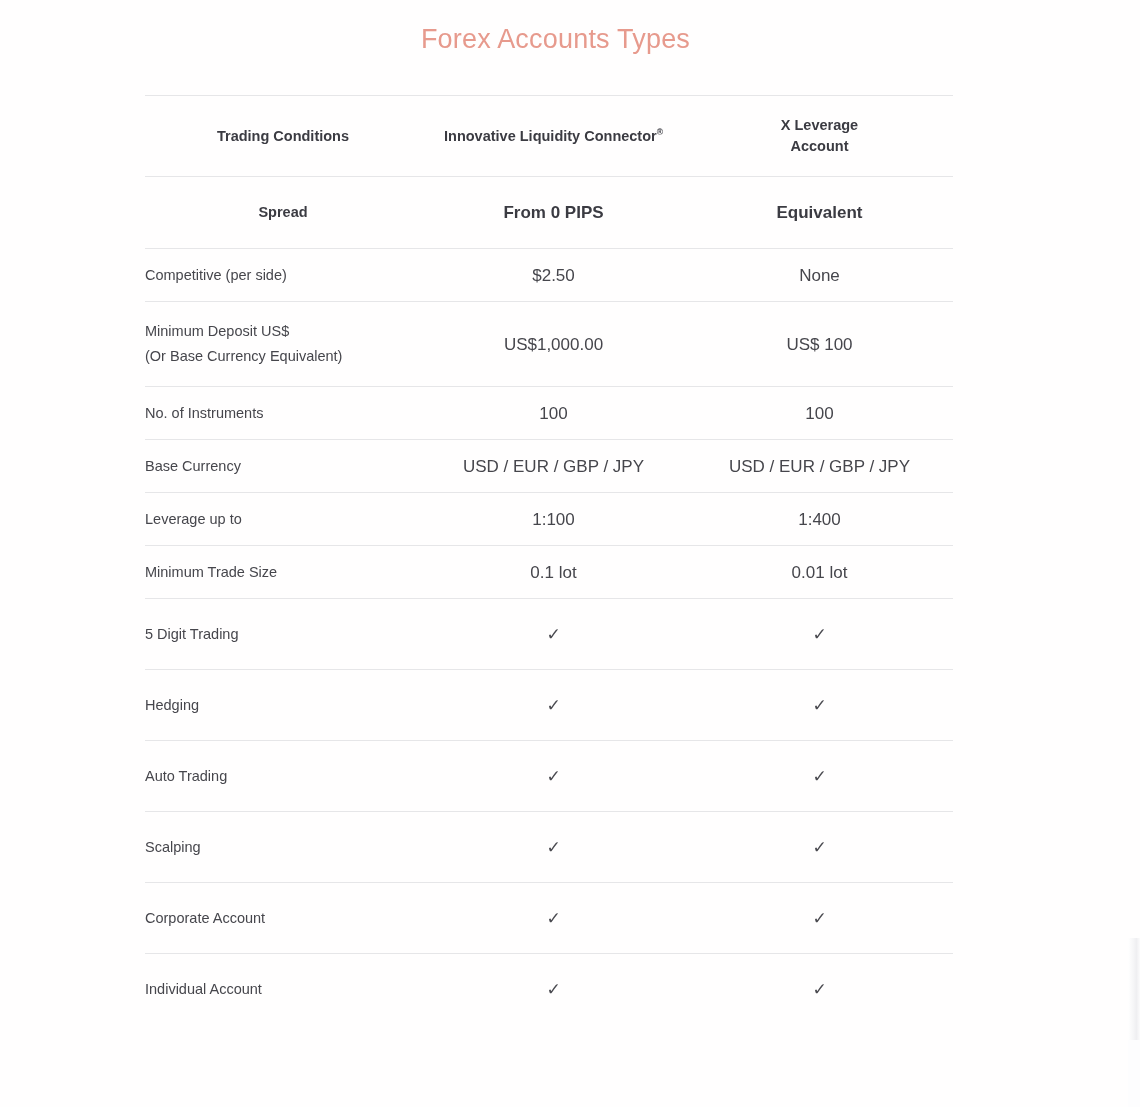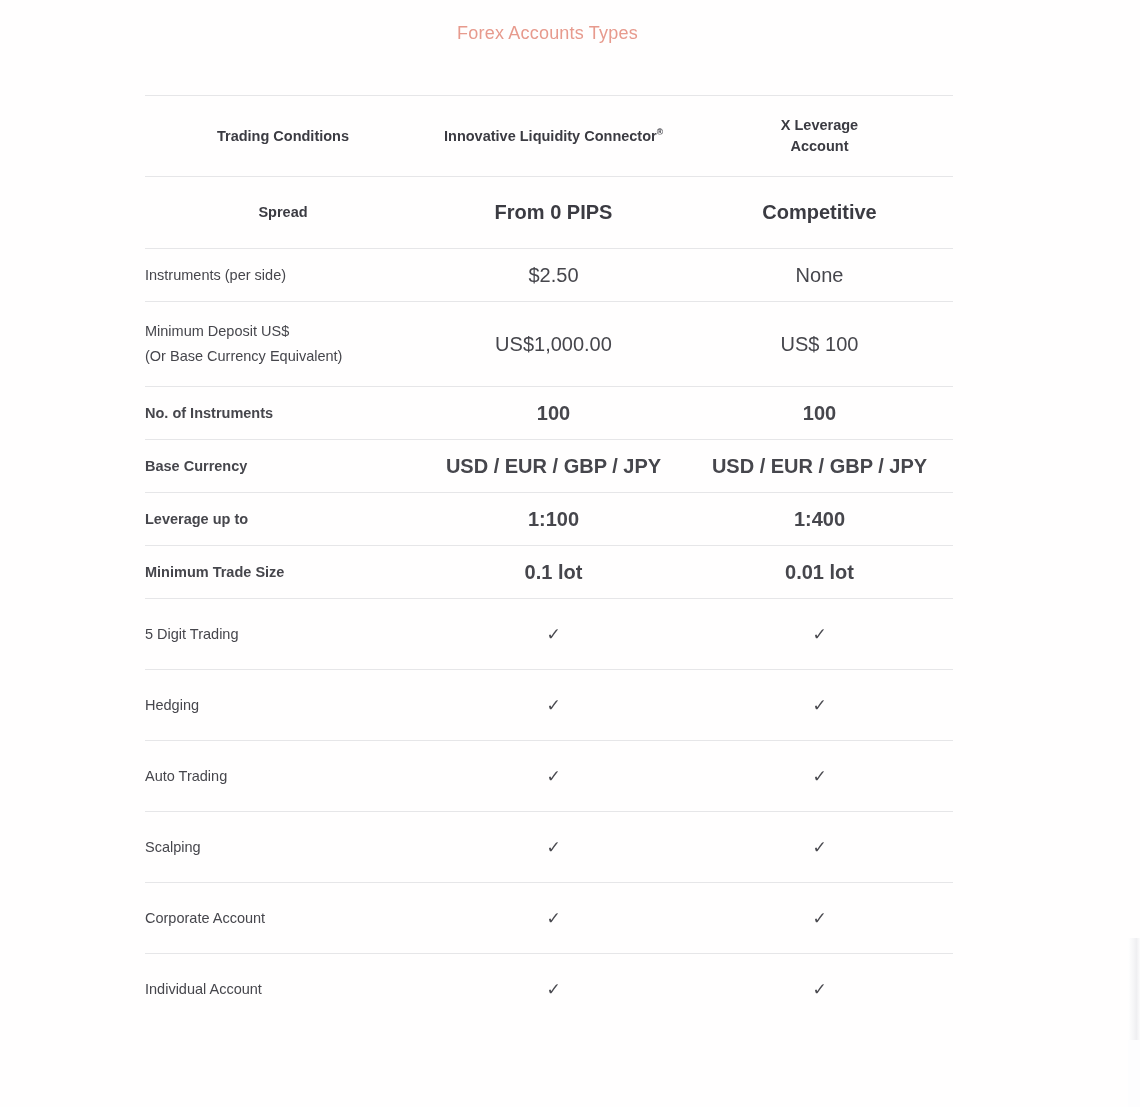--- a/index.html
+++ b/index.html
@@ -14,24 +14,24 @@
     background: #fffefe;
     font-family: "Liberation Sans", sans-serif;
     overflow: hidden;
     position: relative;
   }
 
   
   #page-title {
     position: absolute;
     top: 0;
-    left: 0;
+    left: 8px;
     width: 1095px;
     text-align: center;
-    font-size: 18px;
+    font-size: 27px;
     font-weight: 400;
     letter-spacing: 0.2px;
     color: #e79a8d;
     line-height: 38px;
     padding-top: 2px;
     white-space: nowrap;
   }
 
   
   #accounts-table {
@@ -72,42 +72,42 @@
   
   .row-label {
     font-size: 14.5px;
     color: #46464c;
     text-align: left;
     padding-left: 12px;
     line-height: 25px;
     font-weight: 400;
   }
   .row-val {
-    font-size: 20px;
+    font-size: 17px;
     color: #46464c;
     text-align: center;
     line-height: 25px;
     font-weight: 400;
   }
   .row-val.bold, .row-label.bold {
     font-weight: bold;
     color: #3b3b42;
   }
   .check {
     font-size: 17px;
     color: #4a4a50;
     line-height: 25px;
     font-weight: 400;
   }
 
   
   tr.h-spread    td { height: 72px; text-align: center; }
   tr.h-comm      td { height: 53px; }
   tr.h-deposit   td { height: 85px; }
-  tr.h-std       td { height: 53px; font-weight: bold; }
+  tr.h-std       td { height: 53px; }
   tr.h-check     td { height: 71px; margin-left: 47px; }
 
   
   #right-scroll-strip {
     position: absolute;
     right: 0px;
     top: 938px;
     width: 12px;
     height: 169px;
     background: linear-gradient(to right, #ffffff 0%, #f4f4f6 45%, #ececef 70%, #fbfbfc 100%);
@@ -137,24 +137,24 @@
     <tr>
       <th class="hdr-cell col1">Trading Conditions</th>
       <th class="hdr-cell col2"><span>Innovative Liquidity Connector</span><span class="hdr-sup">®</span></th>
       <th class="hdr-cell col3"><span>X Leverage</span><br><span>Account</span></th>
     </tr>
   </thead>
   <tbody id="table-body">
       <tr class="h-spread">
         <td class="row-label bold"><span>Spread</span></td>
         <td class="row-val bold">From 0 PIPS</td>
-        <td class="row-val bold">Competitive</td>
+        <td class="row-val bold">Equivalent</td>
       </tr>
       <tr class="h-comm">
-        <td class="row-label"><span>Instruments (per side)</span></td>
+        <td class="row-label"><span>Competitive (per side)</span></td>
         <td class="row-val">$2.50</td>
         <td class="row-val">None</td>
       </tr>
       <tr class="h-deposit">
         <td class="row-label"><span>Minimum Deposit US$</span><br><span>(Or Base Currency Equivalent)</span></td>
         <td class="row-val">US$1,000.00</td>
         <td class="row-val">US$ 100</td>
       </tr>
       <tr class="h-std">
         <td class="row-label"><span>No. of Instruments</span></td>

